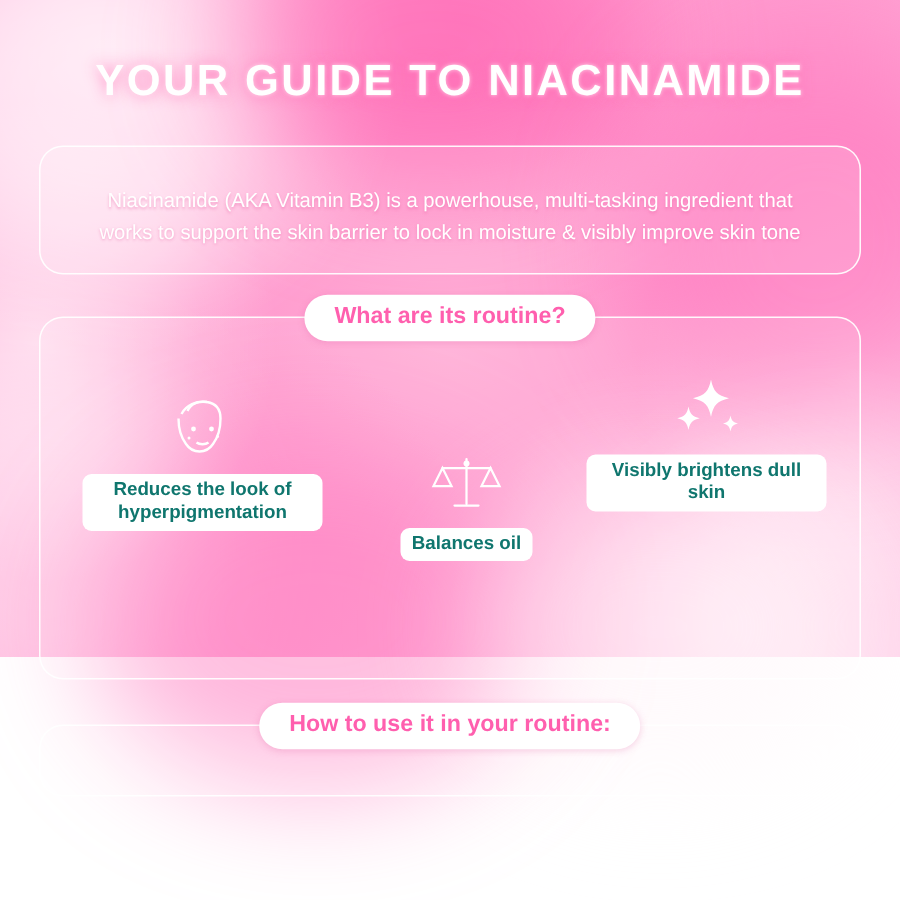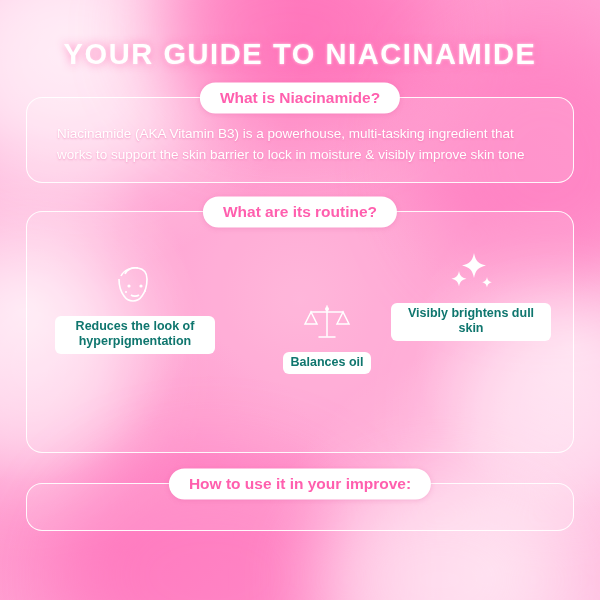--- a/index.html
+++ b/index.html
@@ -8,21 +8,21 @@
   }
   body {
     width: 600px;
     height: 600px;
     overflow: hidden;
     font-family: "Liberation Sans", sans-serif;
   }
   .poster {
     position: relative;
     width: 600px;
-    height: 600px;
+    height: 438px;
     box-sizing: border-box;
     background:
       radial-gradient(circle at 12% 8%, rgba(255,255,255,0.55) 0%, rgba(255,255,255,0) 30%),
       radial-gradient(circle at 88% 6%, rgba(255,150,205,0.75) 0%, rgba(255,150,205,0) 34%),
       radial-gradient(circle at 52% 4%, rgba(255,110,185,0.55) 0%, rgba(255,110,185,0) 28%),
       radial-gradient(circle at 4% 52%, rgba(255,255,255,0.6) 0%, rgba(255,255,255,0) 26%),
       radial-gradient(circle at 96% 58%, rgba(255,255,255,0.5) 0%, rgba(255,255,255,0) 24%),
       radial-gradient(circle at 20% 92%, rgba(255,120,190,0.55) 0%, rgba(255,120,190,0) 32%),
       radial-gradient(circle at 82% 95%, rgba(255,255,255,0.45) 0%, rgba(255,255,255,0) 30%),
       radial-gradient(circle at 50% 50%, rgba(255,175,215,0.9) 0%, rgba(255,150,205,0.85) 45%, rgba(255,170,215,0.9) 100%),
@@ -76,21 +76,21 @@
     font-size: 15.5px;
     font-weight: bold;
     padding: 6px 20px 7px;
     border-radius: 20px;
     white-space: nowrap;
     box-shadow: 0 1px 5px rgba(220,80,150,0.25);
   }
 
   .card-body {
     color: #ffffff;
-    text-align: left;
+    text-align: center;
     font-size: 13.5px;
     line-height: 1.55;
     text-shadow: 0 1px 2px rgba(230,90,160,0.45);
   }
 
   #intro-card {
     margin-top: 26px;
     padding: 26px 30px 16px;
   }
 
@@ -121,21 +121,21 @@
     color: #0f766e;
     font-size: 12.5px;
     font-weight: bold;
     line-height: 1.25;
     padding: 3px 8px 4px;
     border-radius: 6px;
   }
 
   .item.i-hyper { left: 28px; top: 52px; }
   .item.i-brighten { right: 22px; top: 39px; }
-  .item.i-balance { left: 220px; top: 88px; width: 160px; }
+  .item.i-balance { left: 204px; top: 88px; width: 160px; }
   .item.i-pores { left: 28px; top: 150px; }
   .item.i-texture { right: 22px; top: 150px; }
 
   #routine-card {
     margin-top: 30px;
     padding: 28px 30px 18px;
   }
 
   svg { display: block; margin: 0 auto; }
 </style>
@@ -149,21 +149,20 @@
   <div class="blob b4"></div>
   <div class="blob b5"></div>
   <div class="blob b6"></div>
   <div class="blob b7"></div>
 
   <div class="content">
 
     <h1 class="title">YOUR GUIDE TO NIACINAMIDE</h1>
 
     <div class="card" id="intro-card">
-      <div class="pill">What is Niacinamide?</div>
       <div class="card-body">Niacinamide (AKA Vitamin B3) is a powerhouse, multi-tasking ingredient that works to support the skin barrier to lock in moisture &amp; visibly improve skin tone</div>
     </div>
 
     <div class="card" id="benefits-card">
       <div class="pill">What are its routine?</div>
 
       <div class="benefits-grid">
 
         <div class="item i-hyper">
           <span class="icon">
@@ -204,17 +203,17 @@
           </span>
           <span class="label">Balances oil</span>
         </div>
 
 
 
       </div>
     </div>
 
     <div class="card" id="routine-card">
-      <div class="pill">How to use it in your improve:</div>
+      <div class="pill">How to use it in your routine:</div>
     </div>
 
   </div>
 </div>
 
 </body></html>

